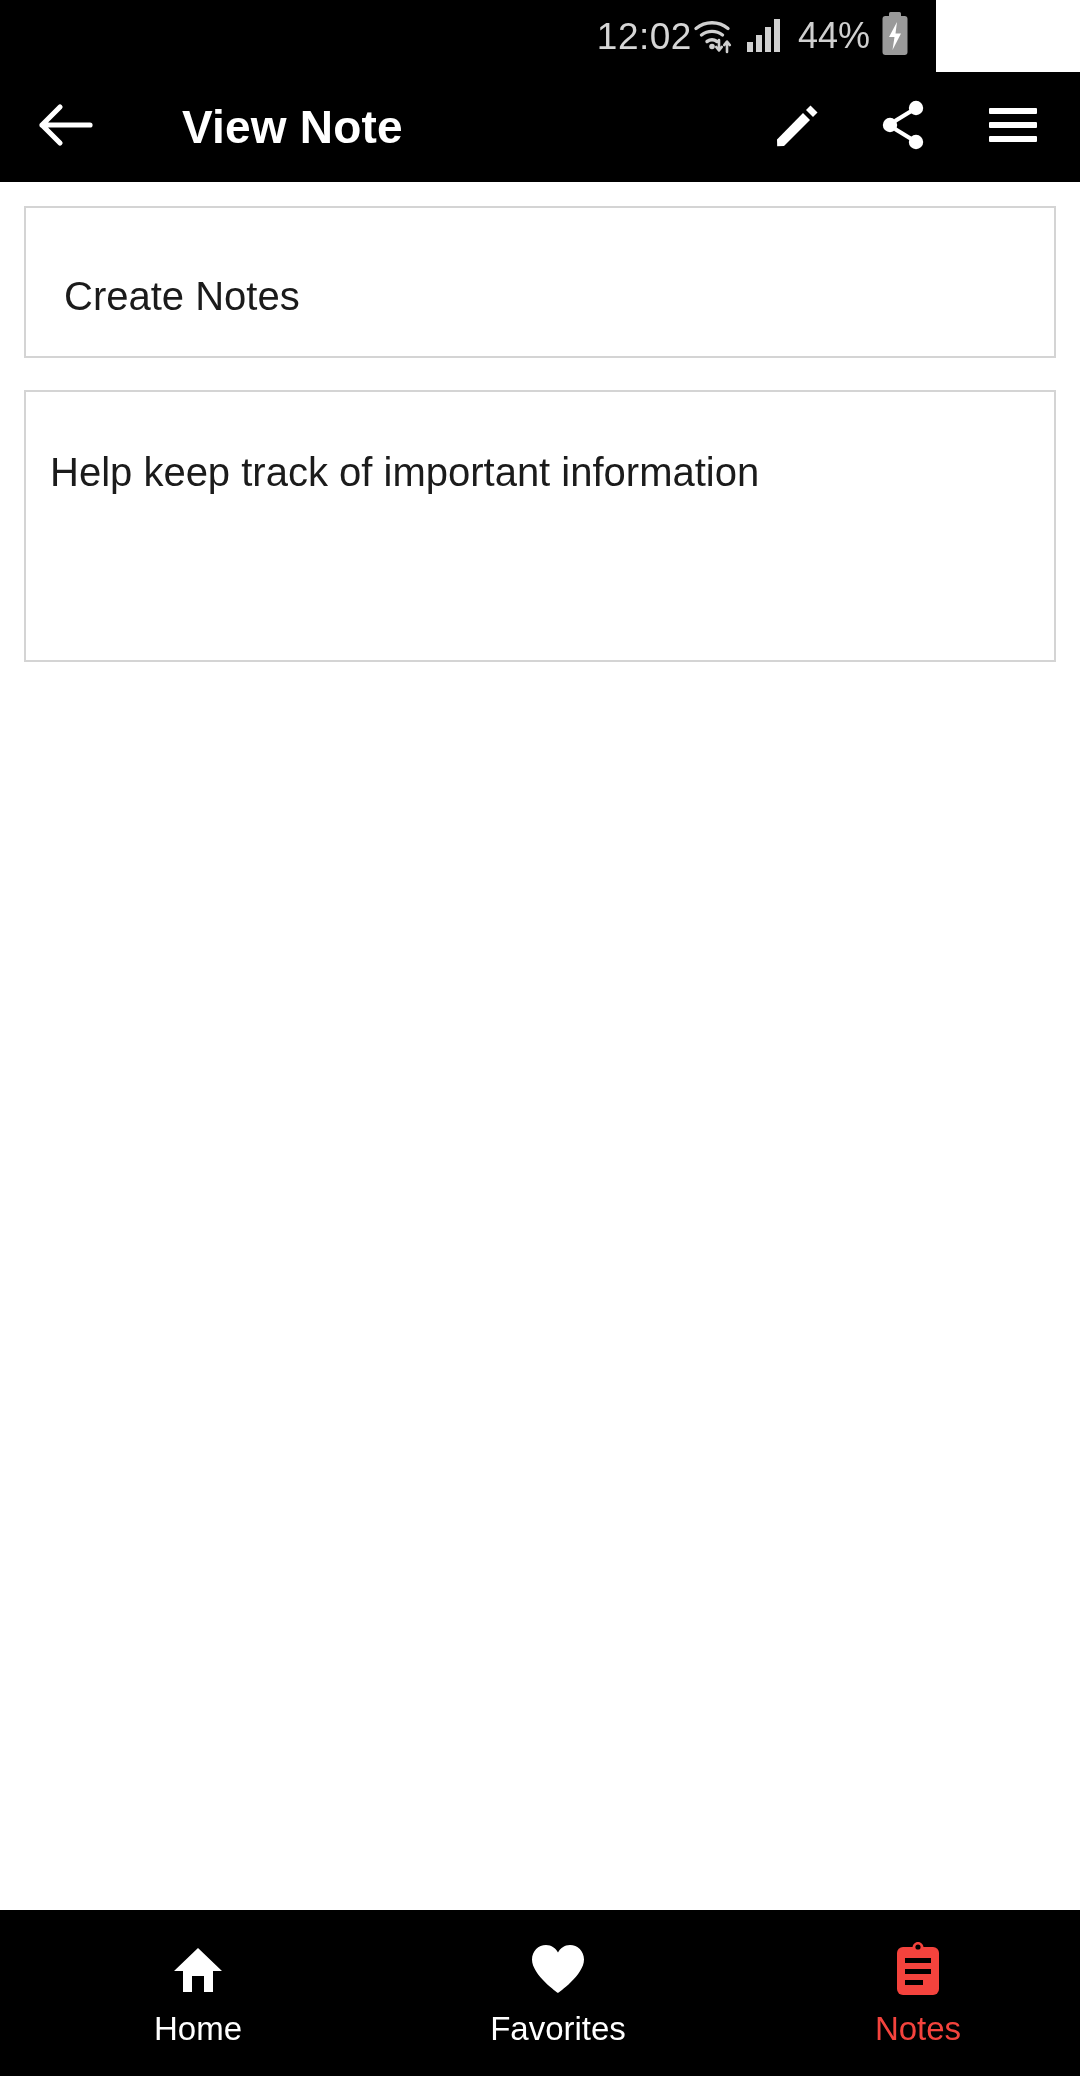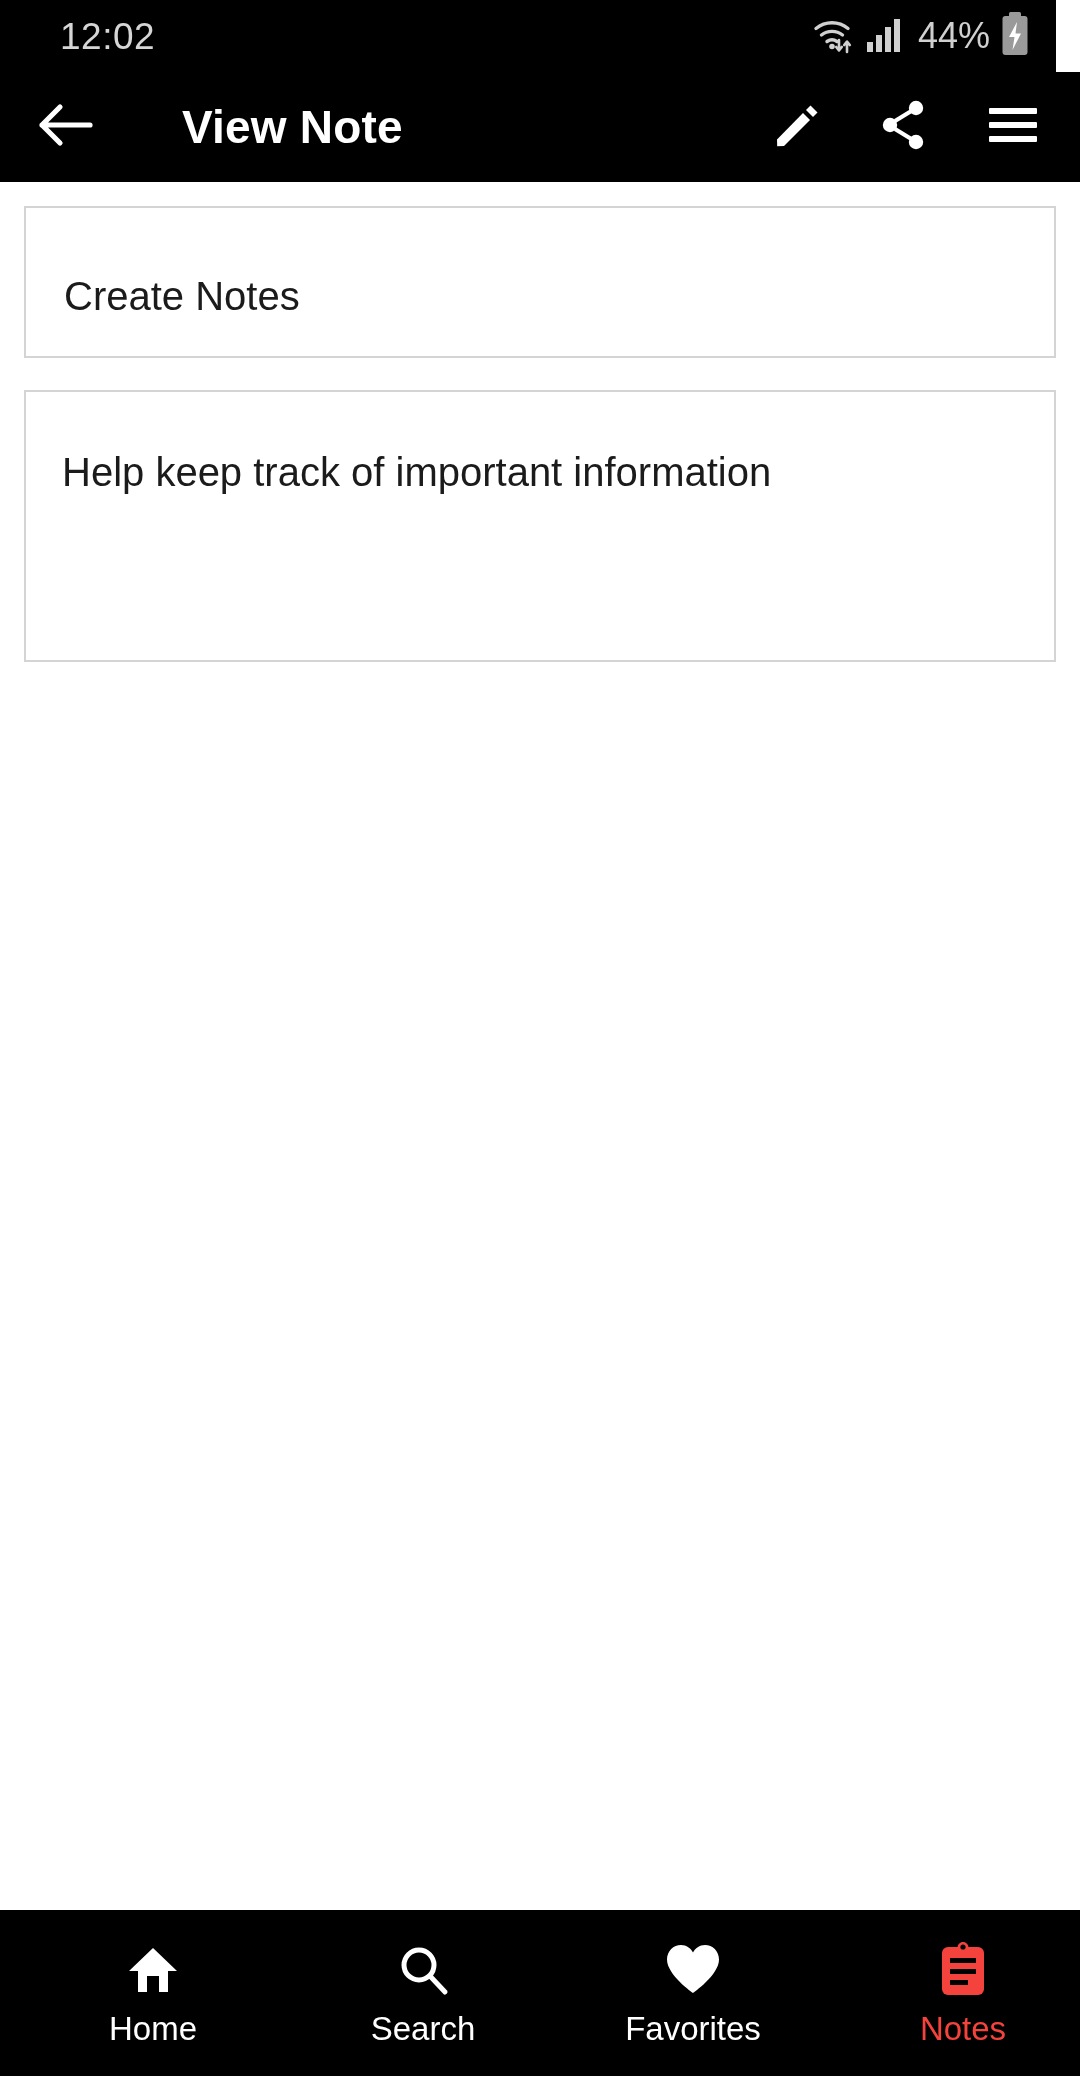--- a/index.html
+++ b/index.html
@@ -6,23 +6,23 @@
   html, body {
     width:1080px; height:2076px;
     background:#ffffff;
     font-family:"Liberation Sans", sans-serif;
     overflow:hidden;
   }
   .screen { position:relative; width:1080px; height:2076px; background:#ffffff; }
 
   
   .status-bar {
-    position:absolute; top:0; left:0; width:1056px; height:72px;
+    position:absolute; top:0; left:0; width:936px; height:72px;
     background:#000000;
-    display:flex; align-items:center; justify-content:space-between;
+    display:flex; align-items:center; justify-content:flex-end;
     padding:0 26px 0 60px;
   }
   .status-time {
     color:#d6d6d6; font-size:37px; letter-spacing:0.5px; line-height:1;
     font-family:"Liberation Sans", sans-serif;
   }
   .status-right { display:flex; align-items:center; gap:10px; }
   .status-pct { color:#d0d0d0; font-size:36px; line-height:1; margin-left:4px; }
   .icon-wifi, .icon-signal, .icon-battery { display:block; }
 
@@ -59,21 +59,21 @@
     position:absolute; left:24px; width:1032px;
     background:#ffffff;
     border:2px solid #d4d4d4;
   }
 
   #card-title-note { top:24px; height:152px; }
   #card-title-note .inner { padding:64px 38px 0 38px; }
   #card-body-note { top:208px; height:272px; }
 
   .note-title-text { color:#1b1b1b; font-size:40px; line-height:1.2; }
-  .note-body-text  { color:#1b1b1b; font-size:40px; line-height:1.3; padding:54px 36px 0 36px; }
+  .note-body-text  { color:#1b1b1b; font-size:40px; line-height:1.3; padding:54px 36px 0 24px; }
 
   
   .bottom-nav {
     position:absolute; left:0; bottom:0; width:1080px; height:166px;
     background:#000000;
     display:flex; align-items:center;
   }
   .nav-item {
     flex:1; height:166px;
     display:flex; flex-direction:column; align-items:center; justify-content:center; gap:14px;padding-left:36px;
@@ -189,29 +189,20 @@
 
     <div class="nav-item">
       <span class="nav-icon">
         <svg width="56" height="56" viewBox="0 0 56 56">
           <path d="M28 6 L52 29 L43 29 L43 50 L34 50 L34 34 L22 34 L22 50 L13 50 L13 29 L4 29 Z" fill="#ffffff"></path>
         </svg>
       </span>
       <span class="nav-label">Home</span>
     </div>
 
-    <div class="nav-item">
-      <span class="nav-icon">
-        <svg width="56" height="56" viewBox="0 0 56 56">
-          <circle cx="24" cy="23" r="15" fill="none" stroke="#ffffff" stroke-width="5"></circle>
-          <line x1="35" y1="34" x2="50" y2="50" stroke="#ffffff" stroke-width="5" stroke-linecap="round"></line>
-        </svg>
-      </span>
-      <span class="nav-label">Search</span>
-    </div>
 
     <div class="nav-item">
       <span class="nav-icon">
         <svg width="58" height="56" viewBox="0 0 58 56">
           <path d="M29 51 C29 51 3 33 3 17.5 C3 9 9.5 3 17 3 C22.5 3 26.8 6.2 29 10.5 C31.2 6.2 35.5 3 41 3 C48.5 3 55 9 55 17.5 C55 33 29 51 29 51 Z" fill="#ffffff"></path>
         </svg>
       </span>
       <span class="nav-label">Favorites</span>
     </div>
 

